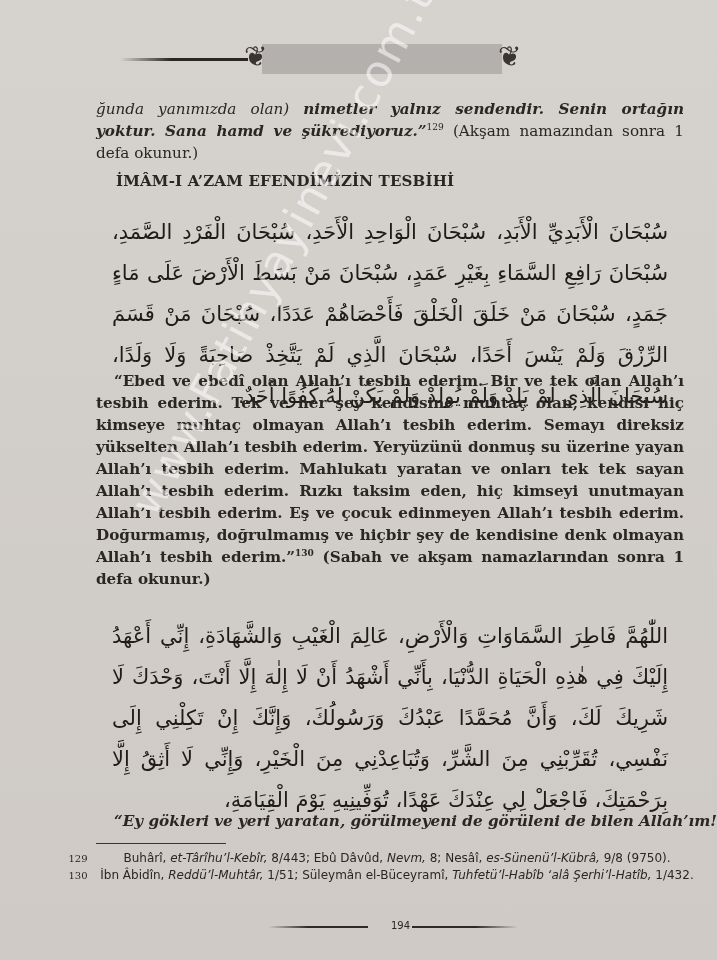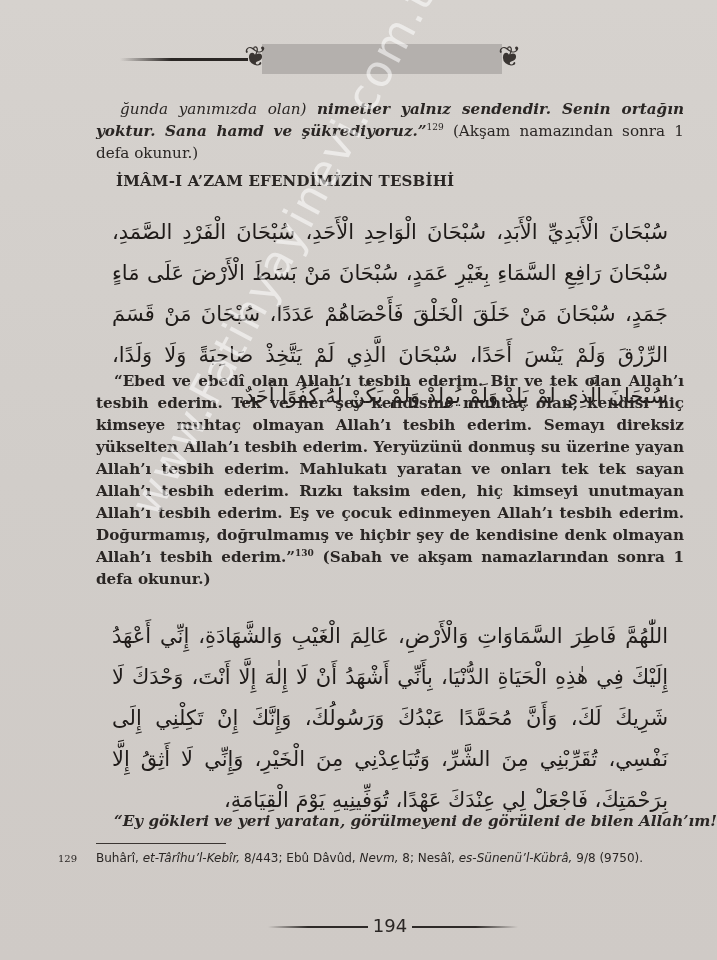--- a/index.html
+++ b/index.html
@@ -34,51 +34,51 @@
   .sup { font-size: 9px; vertical-align: super; line-height: 0; }
   .h2 { font-weight: bold; font-size: 15px; letter-spacing: 0.2px; margin: 12px; }
   .ar {
     direction: rtl; text-align: justify; text-align-last: right;
     font-family: "DejaVu Sans", sans-serif; font-size: 21px; line-height: 41px; margin: 16px;
     color: #1f1b19;
   }
   .indent { text-indent: 18px; }
   
   .fn-rule { position: absolute; left: 96px; top: 843px; width: 130px; height: 1px; background: #3a3532; }
-  .fn { position: absolute; left: 58px; width: 640px; font-family: "DejaVu Sans", sans-serif; font-size: 12px; line-height: 17px; color: #2a2624; }
+  .fn { position: absolute; left: 58px; width: 640px; font-family: "DejaVu Sans", sans-serif; font-size: 12px; line-height: 17px; color: #2a2624; text-align: center; }
   .fn-num { display: inline-block; width: 38px; font-family: "DejaVu Serif", serif; font-size: 10px; vertical-align: top; }
   .fn-text { display: inline-block; width: 600px; white-space: nowrap; }
   .fn i { font-style: italic; }
   
   .pnum-wrap { position: absolute; top: 915px; left: 0; width: 717px; height: 20px; }
   .pnum-line { position: absolute; top: 11px; height: 2px; background: #2e2a28; }
   .pnum-line.l { left: 268px; width: 100px; background: linear-gradient(90deg, rgba(46,42,40,0), #2e2a28 40%); }
   .pnum-line.r { left: 412px; width: 106px; background: linear-gradient(90deg, #2e2a28 60%, rgba(46,42,40,0)); }
-  .pnum { position: absolute; left: 370px; width: 40px; top: 0; text-align: center; font-family: "DejaVu Sans", sans-serif; font-size: 18px; color: #2a2624; line-height: 22px; }
+  .pnum { position: absolute; left: 370px; width: 40px; top: 0; text-align: right; font-family: "DejaVu Sans", sans-serif; font-size: 10px; color: #2a2624; line-height: 22px; }
   
   .watermark {
     position: absolute; left: 120px; top: 500px; transform: rotate(-62deg); transform-origin: left top;
     font-family: "DejaVu Sans", sans-serif; font-size: 44px; color: rgba(255,255,255,0.55); white-space: nowrap; letter-spacing: 2px;
     pointer-events: none;
   }
 </style>
 </head>
 <body>
 
 <div class="page">
 
   <div class="header">
     <div class="header-line"></div>
     <div class="header-band"></div>
     <span class="header-orn l">❦</span>
     <span class="header-orn r">❦</span>
   </div>
 
   <div class="content" style="top:98px;">
-    <p class="p"><span class="bi" style="font-weight:normal;margin-left:24px;">ğunda yanımızda olan) </span><span class="bi">nimetler yalnız sendendir. Senin ortağın yoktur. Sana hamd ve şükrediyoruz.”</span><span class="sup">129</span><span> (Akşam namazından sonra 1 defa okunur.)</span></p>
+    <p class="p"><span class="bi" style="font-weight:normal;">ğunda yanımızda olan) </span><span class="bi">nimetler yalnız sendendir. Senin ortağın yoktur. Sana hamd ve şükrediyoruz.”</span><span class="sup">129</span><span> (Akşam namazından sonra 1 defa okunur.)</span></p>
   </div>
 
   <div class="content" style="top:160px; left:104px;">
     <h2 class="h2">İMÂM-I A’ZAM EFENDİMİZİN TESBİHİ</h2>
   </div>
 
   <div class="content" style="top:196px;">
     <p class="ar">سُبْحَانَ الْأَبَدِيِّ الْأَبَدِ، سُبْحَانَ الْوَاحِدِ الْأَحَدِ، سُبْحَانَ الْفَرْدِ الصَّمَدِ، سُبْحَانَ رَافِعِ السَّمَاءِ بِغَيْرِ عَمَدٍ، سُبْحَانَ مَنْ بَسَطَ الْأَرْضَ عَلَى مَاءٍ جَمَدٍ، سُبْحَانَ مَنْ خَلَقَ الْخَلْقَ فَأَحْصَاهُمْ عَدَدًا، سُبْحَانَ مَنْ قَسَمَ الرِّزْقَ وَلَمْ يَنْسَ أَحَدًا، سُبْحَانَ الَّذِي لَمْ يَتَّخِذْ صَاحِبَةً وَلَا وَلَدًا، سُبْحَانَ الَّذِي لَمْ يَلِدْ وَلَمْ يُولَدْ وَلَمْ يَكُنْ لَهُ كُفُوًا أَحَدٌ.</p>
   </div>
 
@@ -94,20 +94,23 @@
   <div class="content" style="top:810px;">
     <p class="p indent" style="white-space:nowrap;"><span class="bi">“Ey gökleri ve yeri yaratan, görülmeyeni de görüleni de bilen Allah’ım! Bu</span></p>
   </div>
 
   <div class="fn-rule"></div>
 
   <div class="fn" style="top:850px;">
     <span class="fn-num">129</span><span class="fn-text"><span>Buhârî, </span><i>et-Târîhu’l-Kebîr,</i><span> 8/443; Ebû Dâvûd, </span><i>Nevm,</i><span> 8; Nesâî, </span><i>es-Sünenü’l-Kübrâ,</i><span> 9/8 (9750).</span></span>
   </div>
 
+  <div class="fn" style="top:867px;">
+    <span class="fn-num">130</span><span class="fn-text"><span>İbn Âbidîn, </span><i>Reddü’l-Muhtâr,</i><span> 1/51; Süleymân el-Büceyramî, </span><i>Tuhfetü’l-Habîb ‘alâ Şerhi’l-Hatîb,</i><span> 1/432.</span></span>
+  </div>
 
   <div class="pnum-wrap">
     <div class="pnum-line l"></div>
     <div class="pnum">194</div>
     <div class="pnum-line r"></div>
   </div>
 
   <div class="watermark">www.Fatihyayinevi.com.tr</div>
 </div>
 

